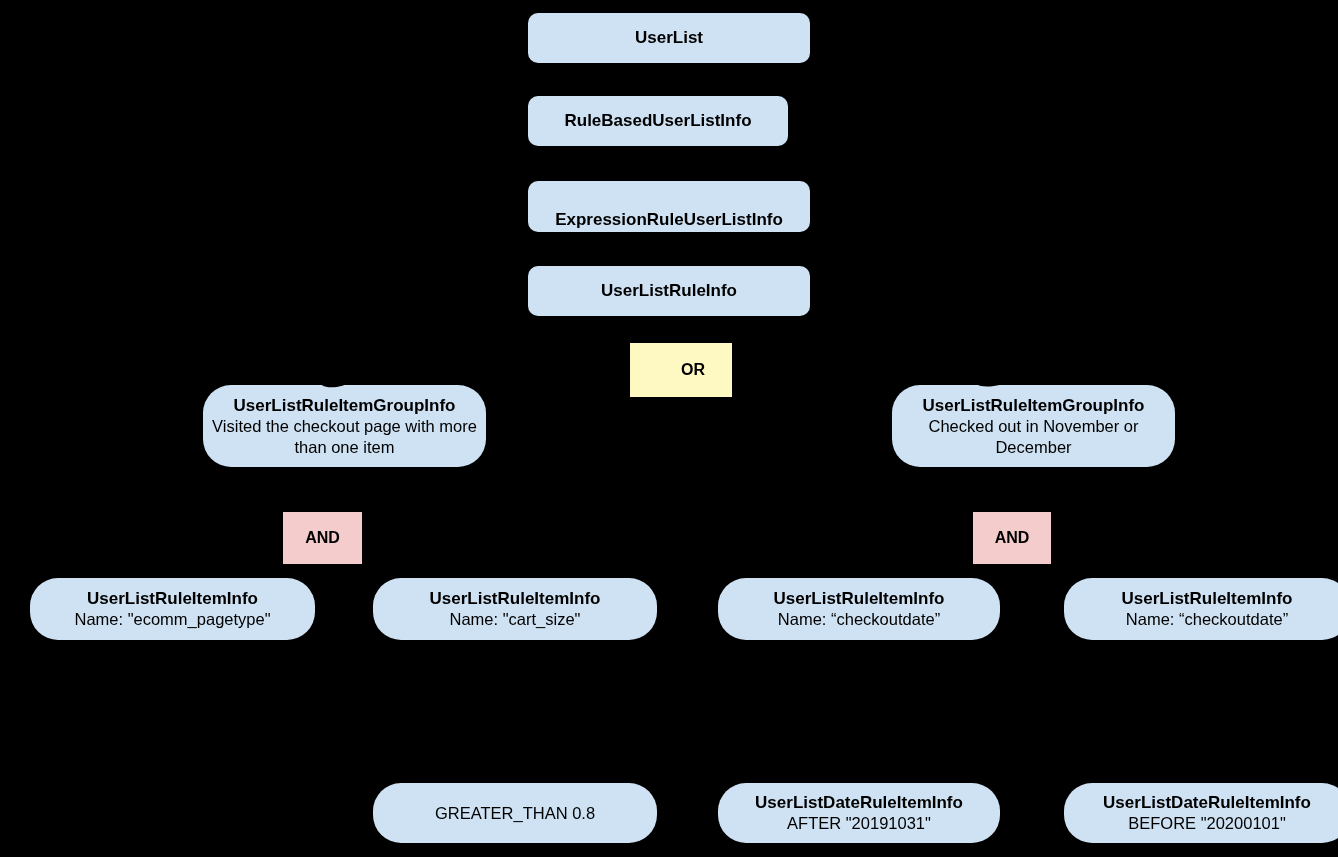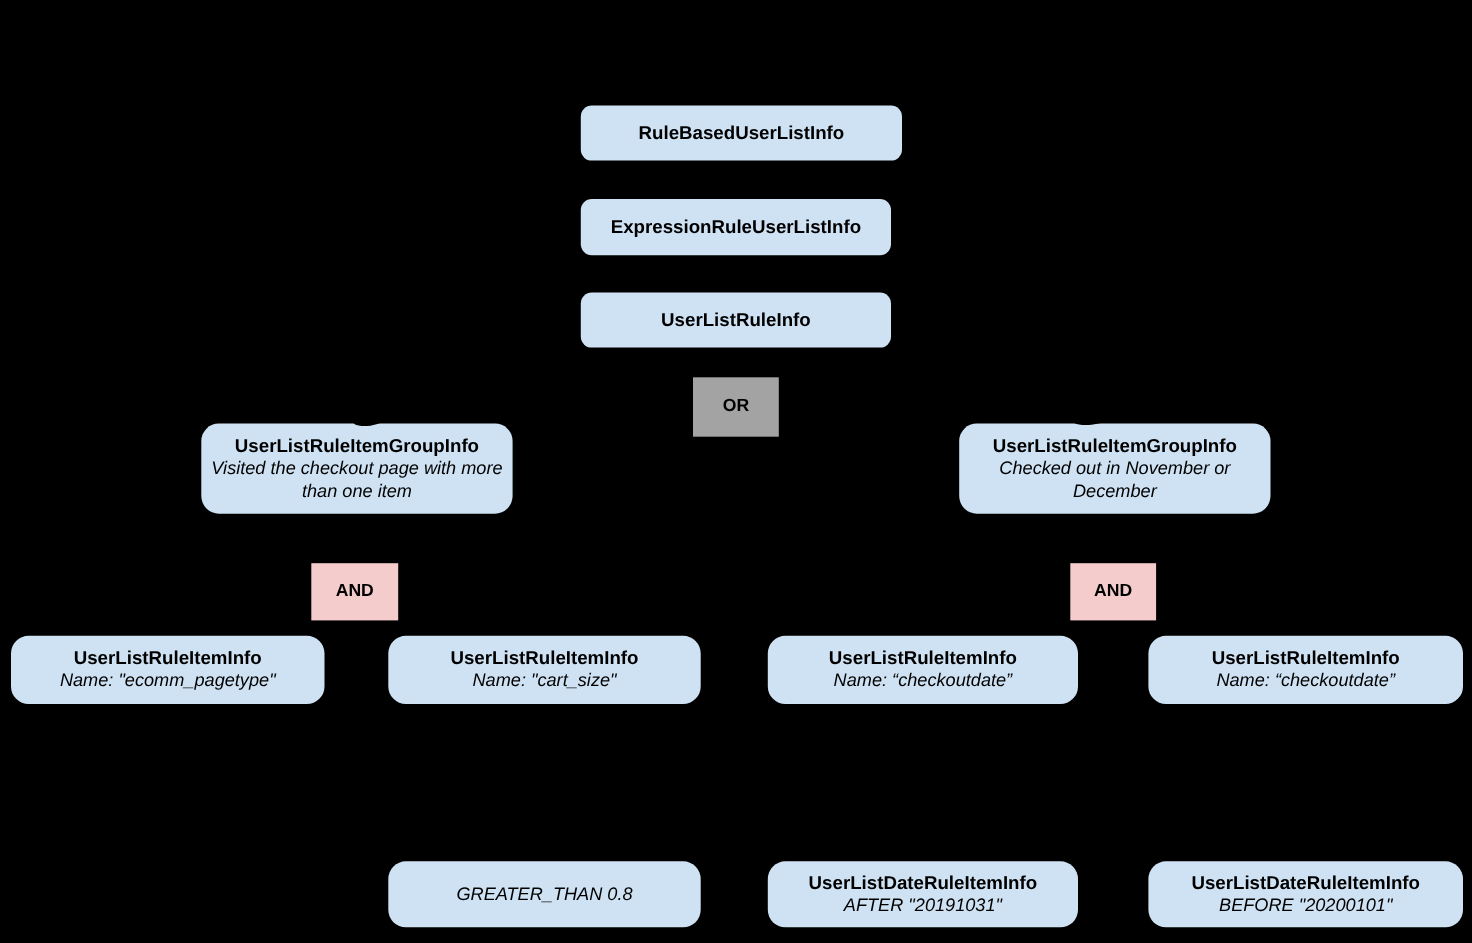--- a/index.html
+++ b/index.html
@@ -22,59 +22,61 @@
     display: flex;
     flex-direction: column;
     align-items: center;
     justify-content: center;
     text-align: center;
     box-sizing: border-box;
     padding: 2px 8px;
     line-height: 1.25;
   }
   .box.chain { border-radius: 10px; }
-  .box.round { border-radius: 16px; }
+  .box.round { border-radius: 28px; margin-left: 20px; }
   .t {
     font-weight: bold;
     font-size: 17px;
     white-space: pre-line;
   }
   .d {
-    font-style: italic;
     font-size: 16.5px;
     text-align: center;
   }
   .op {
     position: absolute;
     display: flex;
     align-items: center;
     justify-content: center;
     font-weight: bold;
     font-size: 16px;
   }
-  .op.or  { background: #a3a3a3; }
+  .op.or  { background: #fef9c3; padding-left: 24px; }
   .op.and { background: #f4cccc; text-align: center; }
   .arrow-remnant {
     position: absolute;
     background: #000000;
     border-radius: 0 0 100% 100% / 0 0 100% 100%;
     transform: rotate(-8deg);
   }
 </style>
 </head>
 <body>
 
 <div class="canvas">
 
+  <div class="box chain" style="left:528px; top:13px; width:282px; height:50px;">
+    <span class="t">UserList</span>
+  </div>
 
-  <div class="box chain" style="left:528px; top:96px; width:292px; height:50px;">
+  <div class="box chain" style="left:528px; top:96px; width:260px; height:50px;">
     <span class="t">RuleBasedUserListInfo</span>
   </div>
 
-  <div class="box chain" style="left:528px; top:181px; width:282px; height:51px;">
+  <div class="box chain" style="left:528px; top:181px; width:282px; height:51px;justify-content:flex-end;">
     <span class="t">ExpressionRuleUserListInfo</span>
   </div>
 
   <div class="box chain" style="left:528px; top:266px; width:282px; height:50px;">
     <span class="t">UserListRuleInfo</span>
   </div>
 
   <div class="op or" style="left:630px; top:343px; width:78px; height:54px;">
     <span>OR</span>
   </div>

